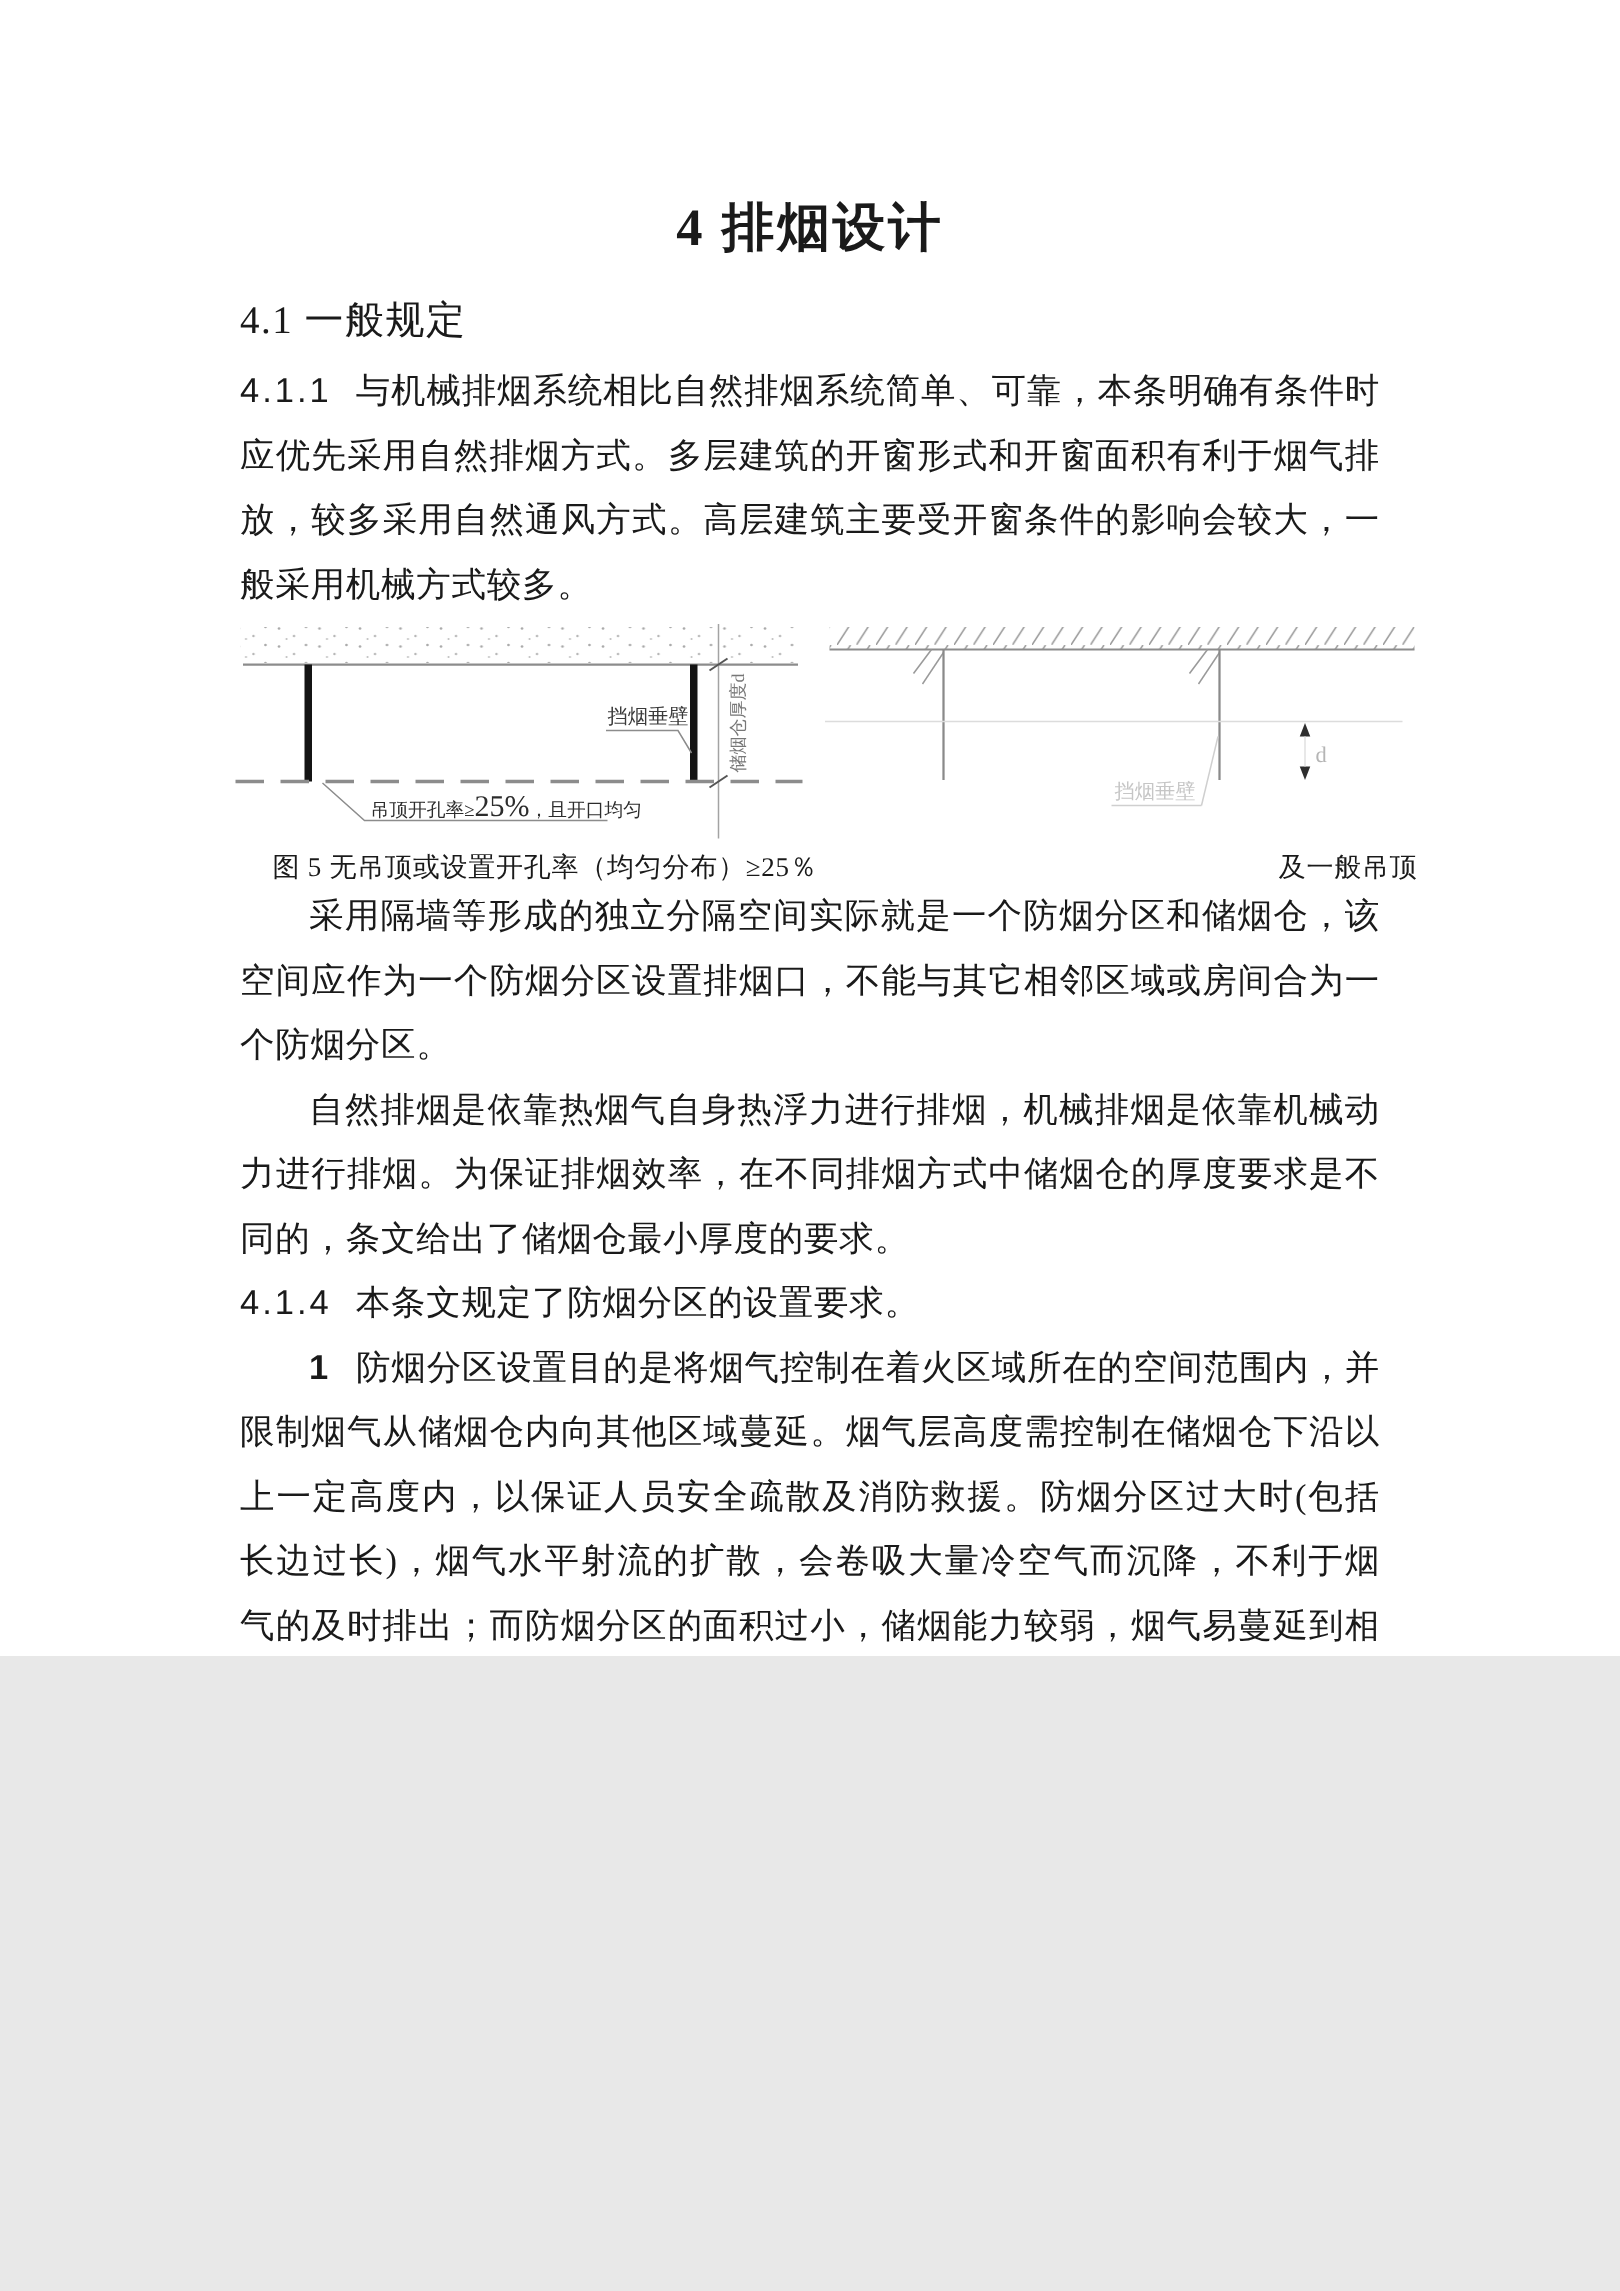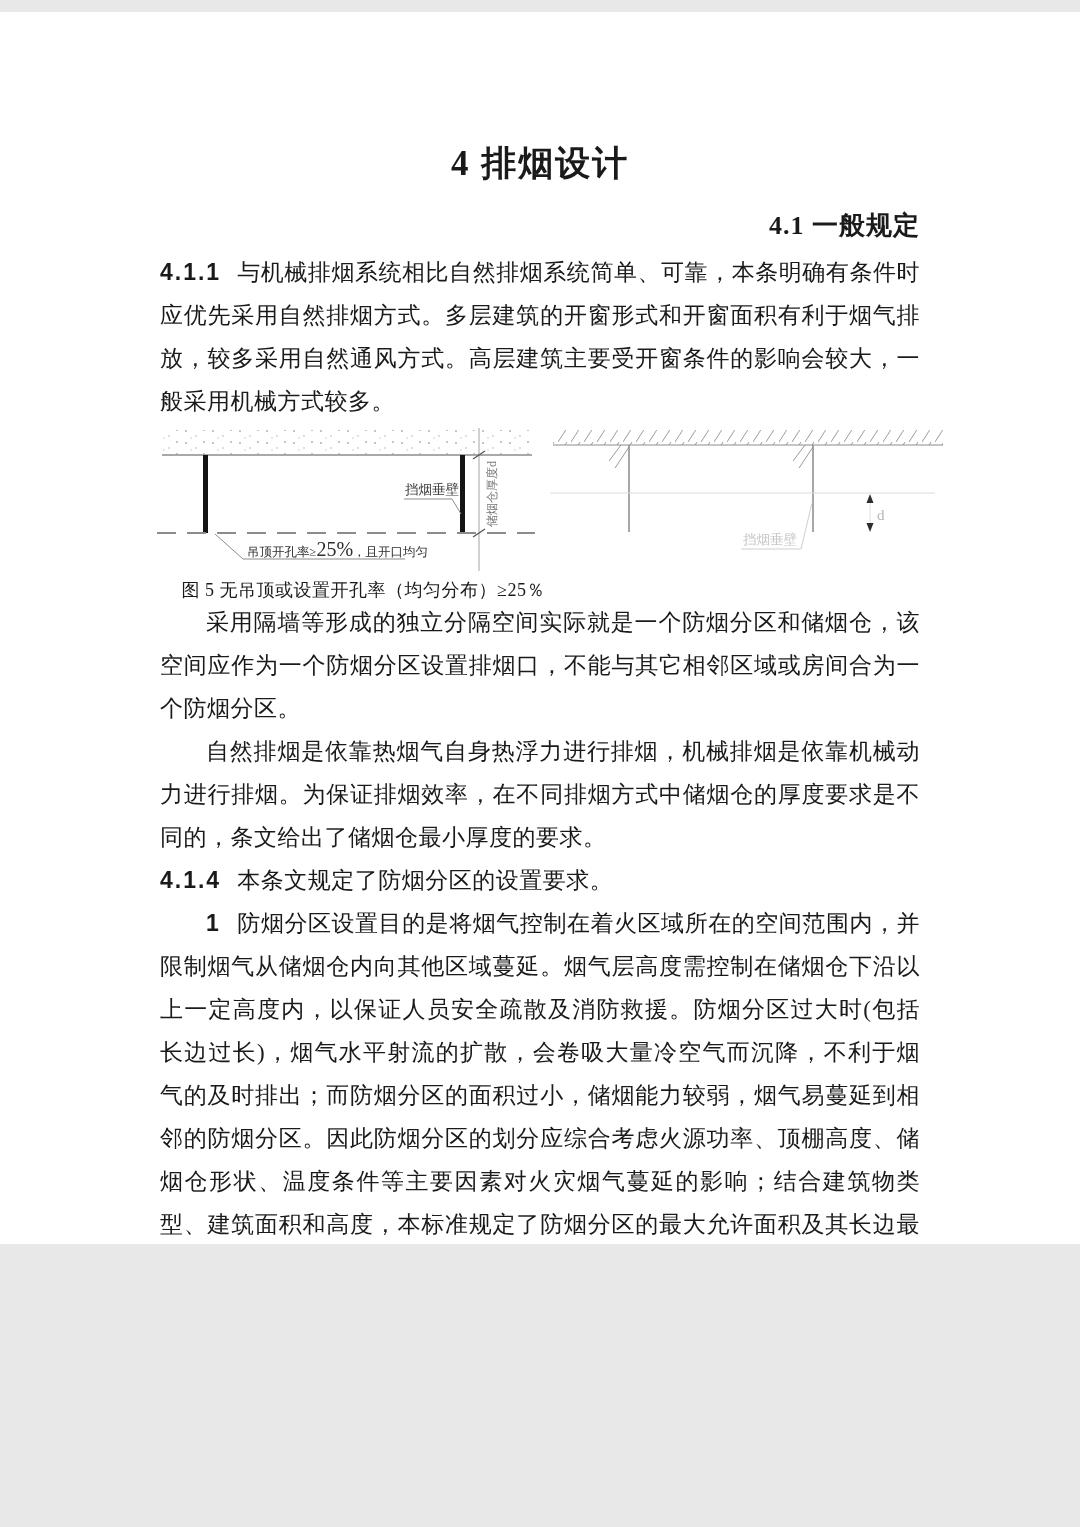--- a/index.html
+++ b/index.html
@@ -1,47 +1,47 @@
 <!DOCTYPE html>
 <html><head>
 <meta charset="utf-8">
 <style>
   html,body{margin:0;padding:0;background:#e8e8e8;}
   .page{
     position:relative;
-    width:1080px;height:1232px;
+    width:1080px;height:1104px;
     background:#ffffff;
-    margin:12px auto;
+    margin:0 auto;
     font-family:"Liberation Serif","DejaVu Serif",serif;
     color:#1a1a1a;
     overflow:hidden;
   }
   .content{padding:0 160px;}
   .doc-title{
     margin:131px 0 0 0;
     font-size:35px;line-height:41px;
     font-weight:bold;text-align:center;
     letter-spacing:2px;
   }
   .sec-title{
     margin:26px 0 0 0;
     font-size:26px;line-height:32px;
-    font-weight:bold;text-align:right;
+    font-weight:normal;text-align:left;
     letter-spacing:1px;
   }
   p.body-p{
     margin:0;
     font-size:23px;line-height:43px;
     text-align:justify;
     letter-spacing:0.5px;
   }
   p.first-clause{margin-top:9px;}
   .clabel{
     font-family:"Liberation Sans","DejaVu Sans",sans-serif;
-    font-weight:bold;
+    font-weight:normal;
     letter-spacing:2px;
     margin-right:16px;
   }
   .num-label{
     font-family:"Liberation Sans","DejaVu Sans",sans-serif;
     font-weight:bold;
     margin-right:18px;
   }
   .indent{text-indent:2em;}
   .figures{
@@ -139,20 +139,21 @@
           <polygon points="325,66 321.5,75 328.5,75" fill="#2e2e2e"></polygon>
           <polygon points="325,104 321.5,95 328.5,95" fill="#2e2e2e"></polygon>
           <line x1="325" y1="75" x2="325" y2="95" stroke="#e0e0e0" stroke-width="1"></line>
           <text class="svg-label" x="332" y="92" font-size="15" fill="#b5b5b5">d</text>
 
           <line x1="196" y1="121" x2="256" y2="121" stroke="#cfcfcf" stroke-width="1"></line>
           <line x1="256" y1="121" x2="267" y2="75" stroke="#cfcfcf" stroke-width="1"></line>
           <text class="svg-label" x="198" y="116" font-size="13.5" fill="#c6c6c6">挡烟垂壁</text>
         </svg>
         <div class="fig-caption">
+          <div>及一般吊顶</div>
         </div>
       </div>
 
     </div>
 
     <p class="body-p indent after-fig"><span>采用隔墙等形成的独立分隔空间实际就是一个防烟分区和储烟仓，该空间应作为一个防烟分区设置排烟口，不能与其它相邻区域或房间合为一个防烟分区。</span></p>
 
     <p class="body-p indent"><span>自然排烟是依靠热烟气自身热浮力进行排烟，机械排烟是依靠机械动力进行排烟。为保证排烟效率，在不同排烟方式中储烟仓的厚度要求是不同的，条文给出了储烟仓最小厚度的要求。</span></p>
 
     <p class="body-p"><span class="clabel">4.1.4</span><span>本条文规定了防烟分区的设置要求。</span></p>

